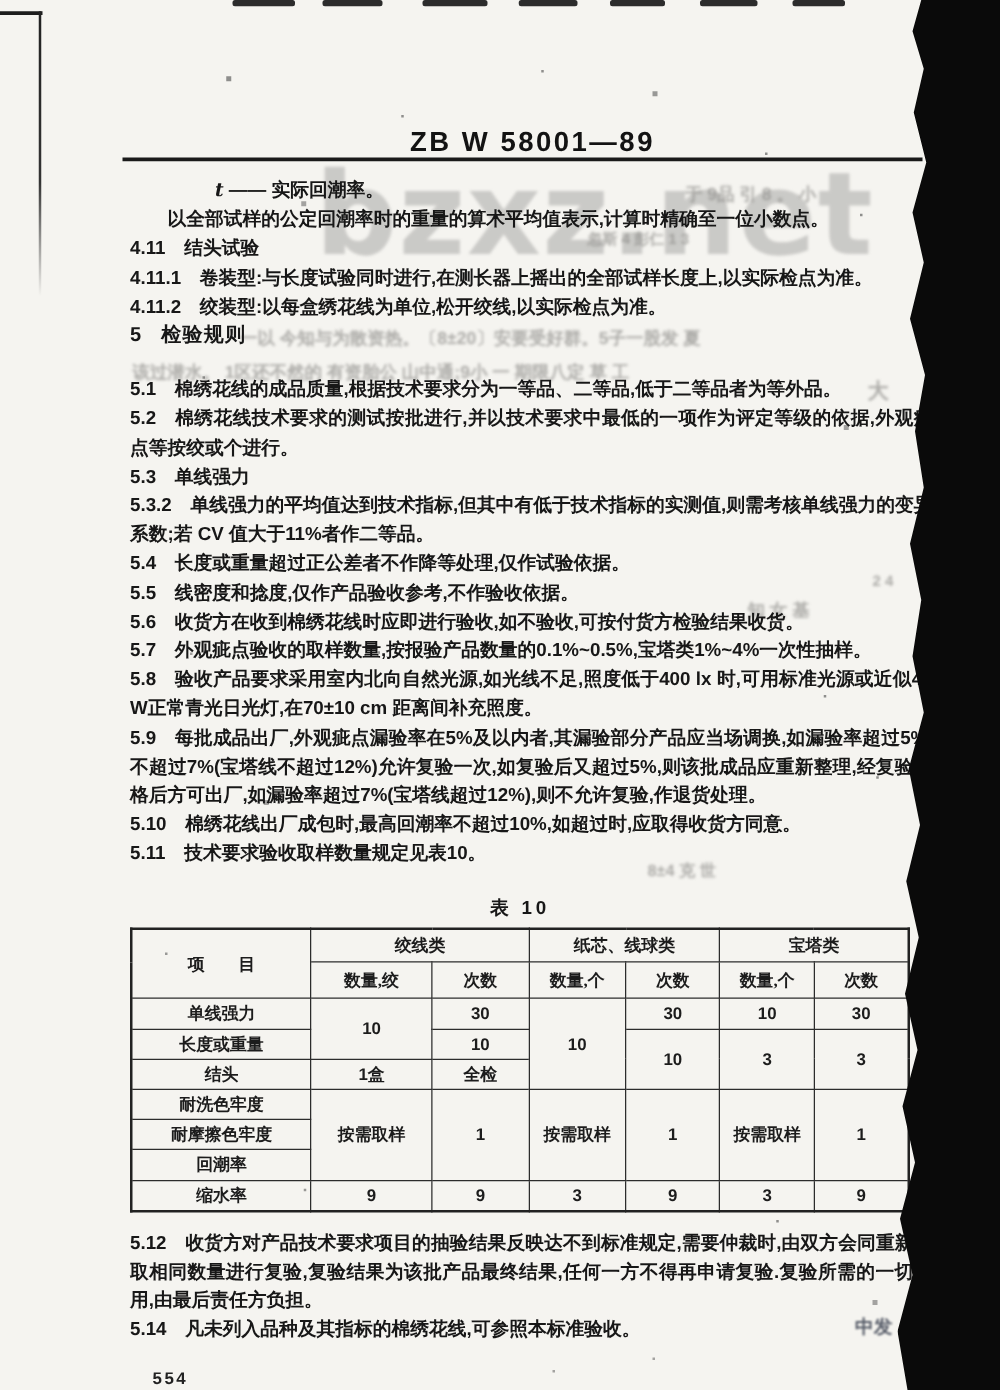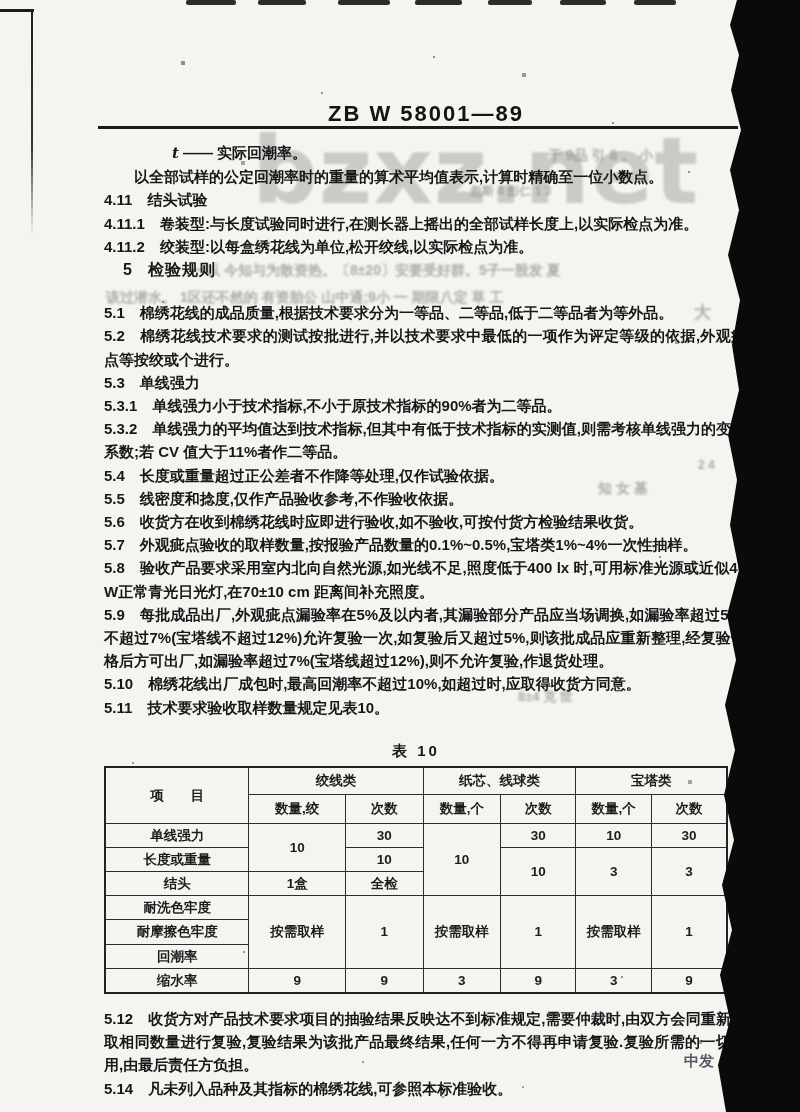--- a/index.html
+++ b/index.html
@@ -44,31 +44,31 @@
   .doc-number{position:absolute;left:328px;top:101px;z-index:4;
     font-size:22px;font-weight:700;letter-spacing:2px;color:#131313;}
   .header-rule{position:absolute;left:98px;top:126px;width:640px;height:3px;background:#1a1a1a;z-index:4;}
   .content{position:absolute;left:104px;top:141px;width:642px;z-index:4;
     color:#171717;font-size:15px;font-weight:700;line-height:23.2px;text-align:justify;}
   .para{margin:0;}
   .para .num{margin-right:15px;white-space:nowrap;}
   .formula-line{margin-left:68px;text-align:left;}
   .formula-line .var-t{font-style:italic;font-family:"DejaVu Serif",serif;margin-right:4px;}
   .intro-line{margin-left:30px;}
-  .heading{font-size:16px;letter-spacing:1px;margin-left:19px;}
+  .heading{font-size:16px;letter-spacing:1px;}
   .gap-top{margin-top:20px;}
   
   .tbl-block{margin-top:20px;width:624px;}
   .tbl-title{text-align:center;font-size:15px;letter-spacing:3px;margin-bottom:4px;}
   table.sample{border-collapse:collapse;table-layout:fixed;width:624px;
     font-size:13.5px;font-weight:700;color:#1c1c1c;}
   table.sample th,table.sample td{border:1.5px solid #2c2c2c;text-align:center;
     vertical-align:middle;padding:0;}
   table.sample{border:2px solid #222;}
-  tr.h1{height:27px;} tr.h2{height:29px;} tr.r{height:23px;}
+  tr.h1{height:27px;} tr.h2{height:29px;font-family:Liberation Serif, serif;} tr.r{height:23px;}
   .after-table{margin-top:13px;}
   .page-number{margin-top:15px;margin-left:18px;text-align:left;
     font-size:13.5px;letter-spacing:2px;color:#222;}
 </style>
 </head>
 <body>
 
 <div class="black-band"></div>
 <div class="top-dash" style="left:186px;width:50px;"></div>
 <div class="top-dash" style="left:258px;width:48px;"></div>
@@ -116,23 +116,20 @@
     <span class="num">5</span><span>检验规则</span>
   </div>
   <div class="para gap-top">
     <span class="num">5.1</span><span>棉绣花线的成品质量,根据技术要求分为一等品、二等品,低于二等品者为等外品。</span>
   </div>
   <div class="para">
     <span class="num">5.2</span><span>棉绣花线技术要求的测试按批进行,并以技术要求中最低的一项作为评定等级的依据,外观疵点等按绞或个进行。</span>
   </div>
   <div class="para">
     <span class="num">5.3</span><span>单线强力</span>
-  </div>
-  <div class="para">
-    <span class="num">5.3.1</span><span>单线强力小于技术指标,不小于原技术指标的90%者为二等品。</span>
   </div>
   <div class="para">
     <span class="num">5.3.2</span><span>单线强力的平均值达到技术指标,但其中有低于技术指标的实测值,则需考核单线强力的变异系数;若 CV 值大于11%者作二等品。</span>
   </div>
   <div class="para">
     <span class="num">5.4</span><span>长度或重量超过正公差者不作降等处理,仅作试验依据。</span>
   </div>
   <div class="para">
     <span class="num">5.5</span><span>线密度和捻度,仅作产品验收参考,不作验收依据。</span>
   </div>

